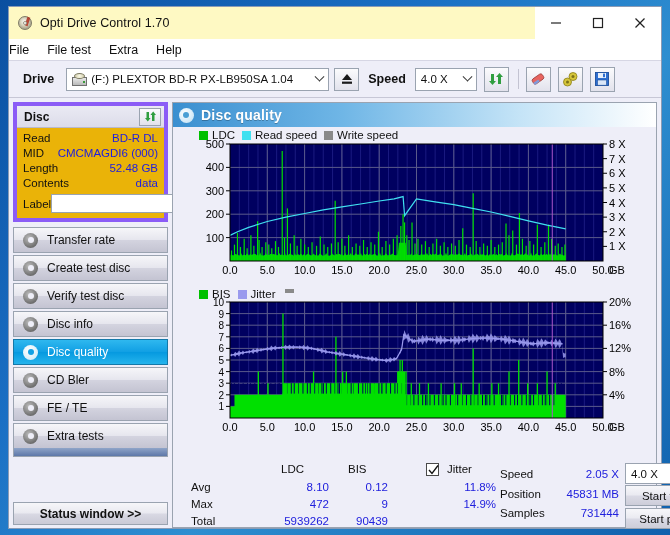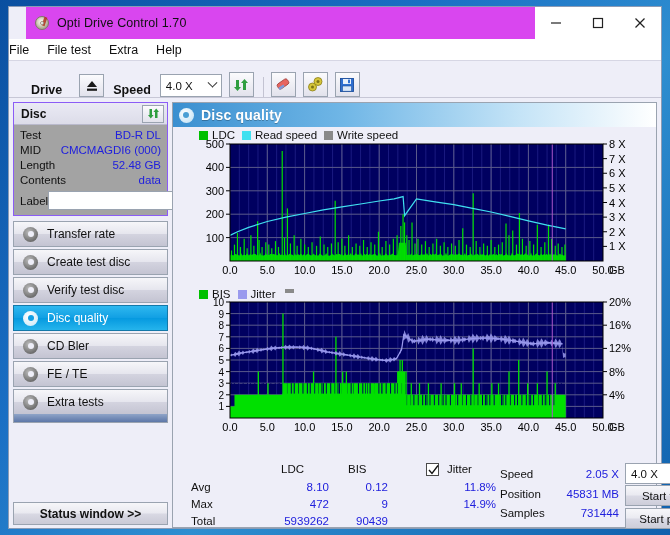--- a/index.html
+++ b/index.html
@@ -15,24 +15,23 @@
   #window {
     position: absolute;
     left: 8px; top: 6px;
     width: 654px; height: 523px;
     background: #eeeef8;
     border: 1px solid #8a9bb5;
     display: flex; flex-direction: column;
   }
   
   #titlebar {
-    height: 32px; background: #d946ef;
+    height: 32px; background: #fef9c3;
     display: flex; align-items: center;
     flex: none;
-    margin-left: 17px;
   }
   #app-icon {
     width: 16px; height: 16px; margin-left: 8px; margin-right: 7px;
     flex: none; position: relative;
   }
   #app-icon .disc {
     position:absolute; left:1px; top:1px; width:14px; height:14px;
     border-radius:50%;
     background: radial-gradient(circle at 45% 40%, #fdfdfa 0%, #d8d4c0 38%, #b9b49c 60%, #8c8872 100%);
     border:1px solid #7d7a66;
@@ -54,22 +53,22 @@
   .win-btn svg { display:block; }
   
   #menubar {
     height: 22px; background:#ffffff; display:flex; align-items:center;
     flex:none;
     border-bottom: 1px solid #d6d6e4;
   }
   .menu-item { font-size:12.5px; color:#111; margin-right:18px; cursor:default; }
   
   #drivebar {
-    height: 37px; background:#eeeef8; display:flex; align-items:flex-end;
-    padding: 0 16px; flex:none;
+    height: 37px; background:#eeeef8; display:flex; align-items:center;
+    padding: 0 8px; flex:none;
     border-bottom:1px solid #c7c7d6;
   }
   #drive-label { font-size:12.5px; font-weight:bold; color:#111; margin:0 12px 0 6px; }
   .combo {
     height: 23px; background:#fff; border:1px solid #9aa3b0;
     display:flex; align-items:center; font-size:11.5px; color:#111;
     position:relative;
   }
   #drive-combo { width: 263px; padding-left:3px; }
   #drive-combo .txt { white-space:nowrap; overflow:hidden; }
@@ -89,21 +88,21 @@
     display:flex; align-items:center; justify-content:center; margin-left:7px;
   }
   #eject-btn { width:25px; height:23px; margin-left:5px; }
   #speed-label { font-size:12.5px; font-weight:bold; color:#111; margin:0 9px 0 9px; }
   #speed-combo { width:62px; padding-left:5px; }
   .sep { width:1px; height:20px; background:#c3c3d2; margin-left:9px; }
   
   #body { flex:1; display:flex; min-height:0; }
   #sidebar { width:163px; flex:none; display:flex; flex-direction:column; padding:4px 4px 0 4px; }
   
-  #disc-panel { border:1px solid #8b5cf6; background:#a3a3a3; }
+  #disc-panel { border:4px solid #8b5cf6; background:#eab308; }
   #disc-head {
     height:22px; background: linear-gradient(#eaeaf4,#dcdce9);
     display:flex; align-items:center; padding:0 3px 0 7px;
     border-bottom:1px solid #b9b9cc;
   }
   #disc-head .t { font-size:12px; font-weight:bold; color:#111; }
   #disc-head .btn { margin-left:auto; width:22px; height:18px; border:1px solid #9aa3b0;
       background:linear-gradient(#fbfbfd,#e2e2ec); display:flex; align-items:center; justify-content:center;}
   #disc-rows { padding:3px 6px 4px 6px; }
   .drow { display:flex; font-size:11.5px; line-height:15px; }
@@ -224,20 +223,31 @@
 
   <div id="menubar">
     <div class="menu-item">File</div>
     <div class="menu-item">File test</div>
     <div class="menu-item">Extra</div>
     <div class="menu-item">Help</div>
   </div>
 
   <div id="drivebar">
     <div id="drive-label">Drive</div>
+    <div class="combo" id="drive-combo">
+      <div class="drive-ico">
+        <div class="body"></div>
+          <div class="top"></div>
+          <div class="led"></div>
+      </div>
+      <div class="txt">(F:)  PLEXTOR BD-R  PX-LB950SA 1.04</div>
+      <div class="arrow">
+          <span class="chev"></span>
+        </div>
+    </div>
     <div class="tbtn" id="eject-btn">
       <svg width="14" height="14">
         <polygon points="7,2 12,8 2,8" fill="#1a1a1a"></polygon>
         <rect x="2" y="9.6" width="10" height="2.2" fill="#1a1a1a"></rect>
       </svg>
     </div>
     <div id="speed-label">Speed</div>
     <div class="combo" id="speed-combo">
       <span>4.0 X</span>
       <div class="arrow">
@@ -285,21 +295,21 @@
           <div class="t">Disc</div>
           <div class="btn">
             <svg width="13" height="13">
               <path d="M2.5 2 L2.5 8 L1 8 L3.8 11.5 L6.6 8 L5 8 L5 2 Z" fill="#2f9e3f"></path>
               <path d="M10.5 11 L10.5 5 L12 5 L9.2 1.5 L6.4 5 L8 5 L8 11 Z" fill="#2f9e3f"></path>
             </svg>
           </div>
         </div>
         <div id="disc-rows">
           <div class="drow">
-            <span class="k">Test</span>
+            <span class="k">Read</span>
             <span class="v">BD-R DL</span>
           </div>
           <div class="drow">
             <span class="k">MID</span>
             <span class="v">CMCMAGDI6 (000)</span>
           </div>
           <div class="drow">
             <span class="k">Length</span>
             <span class="v">52.48 GB</span>
           </div>
@@ -331,20 +341,27 @@
               <span class="r2"></span>
             </span>
           <span class="lbl">Create test disc</span>
         </div>
         <div class="nav-btn">
           <span class="nav-ico">
               <span class="r1"></span>
               <span class="r2"></span>
             </span>
           <span class="lbl">Verify test disc</span>
+        </div>
+        <div class="nav-btn">
+          <span class="nav-ico">
+              <span class="r1"></span>
+              <span class="r2"></span>
+            </span>
+          <span class="lbl">Disc info</span>
         </div>
         <div class="nav-btn active">
           <span class="nav-ico">
               <span class="r1"></span>
               <span class="r2"></span>
             </span>
           <span class="lbl">Disc quality</span>
         </div>
         <div class="nav-btn">
           <span class="nav-ico">

